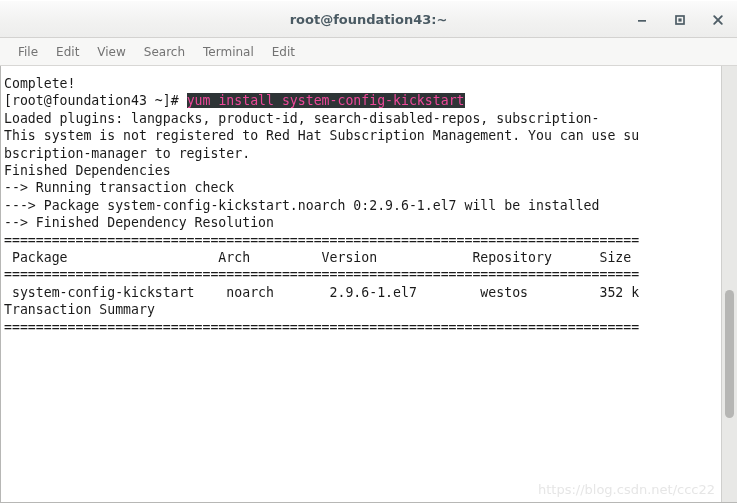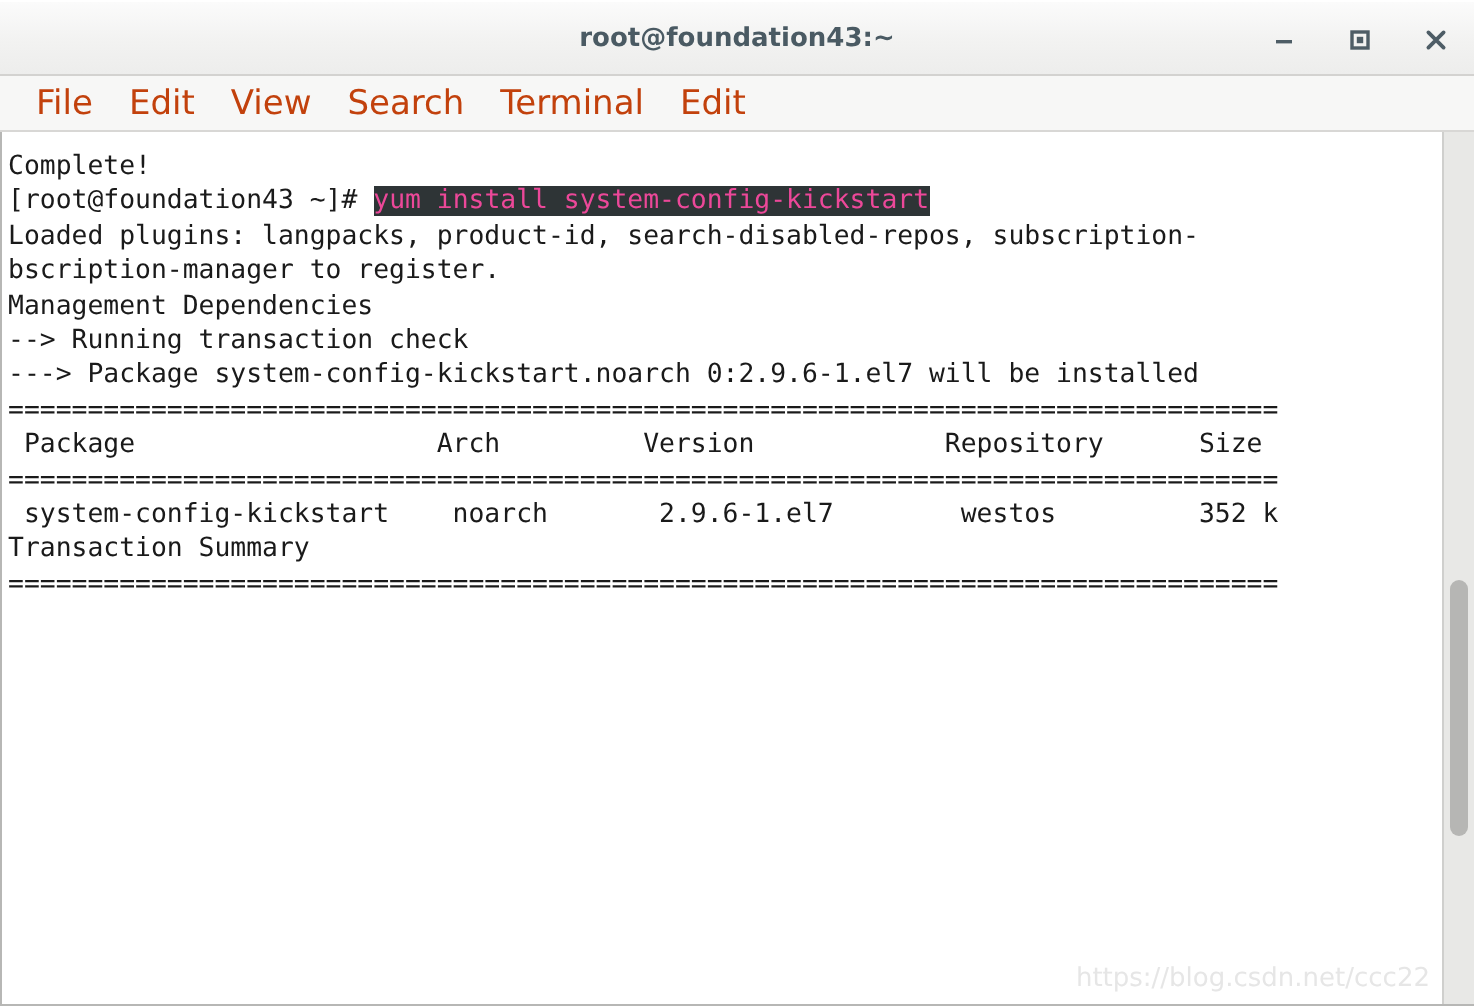--- a/index.html
+++ b/index.html
@@ -70,22 +70,22 @@
     flex: 0 0 28px;
     background: #f7f7f6;
     border-bottom: 1px solid #d8d7d5;
     display: flex;
     align-items: center;
     padding-left: 9px;
     box-sizing: border-box;
   }
   .menu-item {
     font-family: "DejaVu Sans", sans-serif;
-    font-size: 17px;
-    color: #c2410c;
+    font-size: 12px;
+    color: #737373;
     padding: 3px 9px;
     white-space: nowrap;
     user-select: none;
   }
 
   
   .term-wrap {
     position: relative;
     flex: 1 1 auto;
     display: flex;
@@ -181,24 +181,26 @@
     <span class="menu-item">Terminal</span>
     <span class="menu-item">Edit</span>
   </div>
 
   <div class="term-wrap">
 
     <div class="term">
       <pre>Complete!</pre>
       <pre><span>[root@foundation43 ~]# </span><span class="hl">yum install system-config-kickstart</span></pre>
       <pre>Loaded plugins: langpacks, product-id, search-disabled-repos, subscription-</pre>
+      <pre>This system is not registered to Red Hat Subscription Management. You can use su</pre>
       <pre>bscription-manager to register.</pre>
-      <pre>Management Dependencies</pre>
+      <pre>Finished Dependencies</pre>
       <pre>--&gt; Running transaction check</pre>
       <pre>---&gt; Package system-config-kickstart.noarch 0:2.9.6-1.el7 will be installed</pre>
+      <pre>--&gt; Finished Dependency Resolution</pre>
       <pre></pre>
       <pre></pre>
       <pre>================================================================================</pre>
       <pre> Package                   Arch         Version            Repository      Size</pre>
       <pre>================================================================================</pre>
       <pre> system-config-kickstart    noarch       2.9.6-1.el7        westos         352 k</pre>
       <pre></pre>
       <pre>Transaction Summary</pre>
       <pre>================================================================================</pre>
       <pre></pre>

